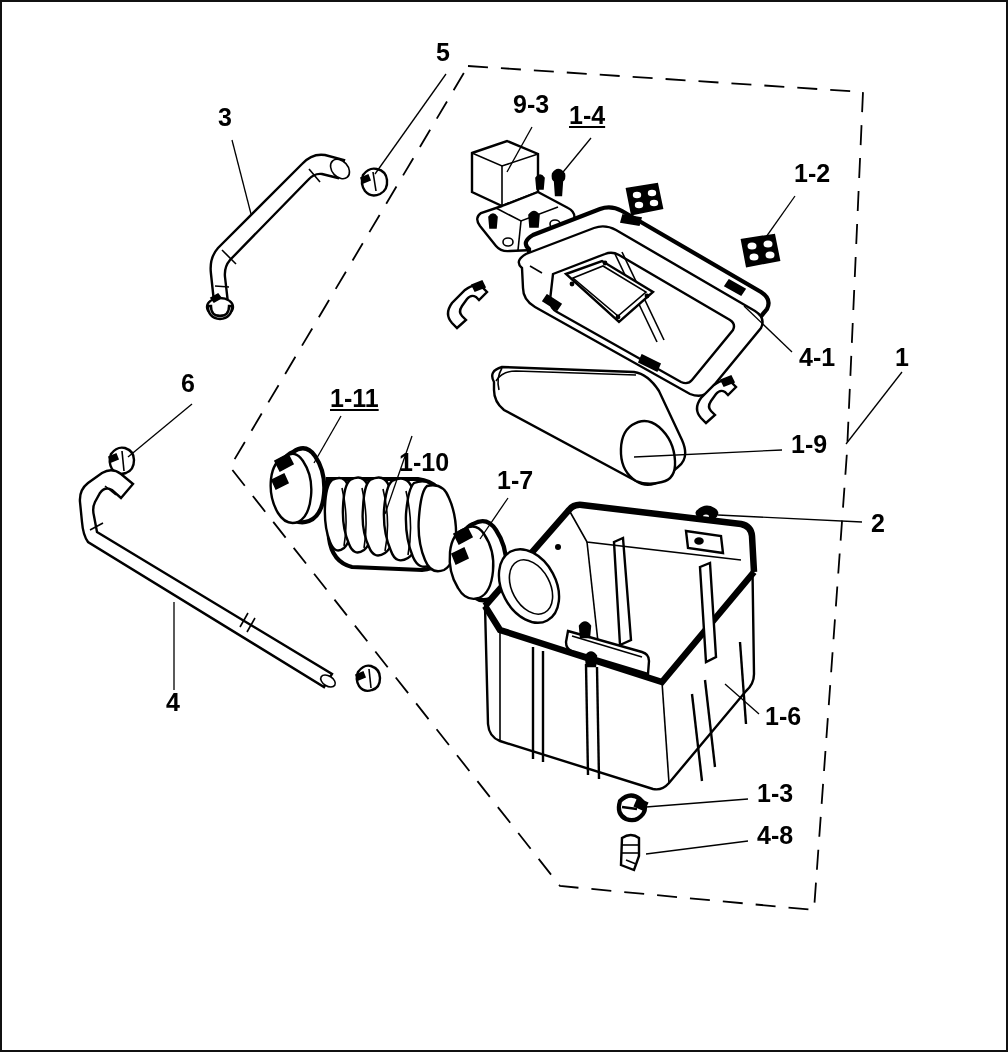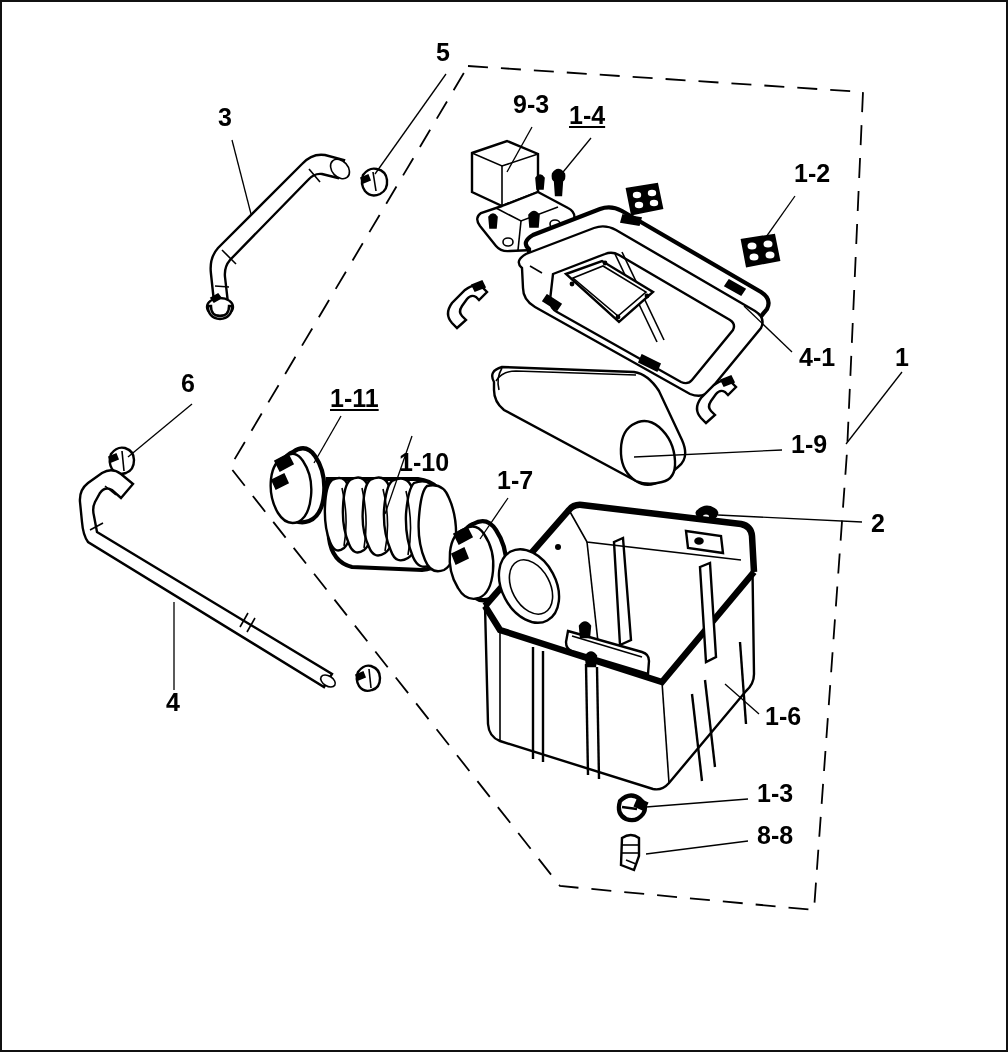--- a/index.html
+++ b/index.html
@@ -293,15 +293,15 @@
 <div class="lbl" style="left:893px;top:343px;">1</div>
 <div class="lbl" style="left:789px;top:430px;">1-9</div>
 <div class="lbl" style="left:869px;top:509px;">2</div>
 <div class="lbl" style="left:179px;top:369px;">6</div>
 <div class="lbl" style="left:328px;top:384px;text-decoration:underline;">1-11</div>
 <div class="lbl" style="left:397px;top:404px;margin-top:44px;">1-10</div>
 <div class="lbl" style="left:495px;top:466px;">1-7</div>
 <div class="lbl" style="left:763px;top:702px;">1-6</div>
 <div class="lbl" style="left:164px;top:688px;">4</div>
 <div class="lbl" style="left:755px;top:779px;">1-3</div>
-<div class="lbl" style="left:755px;top:821px;">8-8</div>
+<div class="lbl" style="left:755px;top:821px;">4-8</div>
 
 </div>
 
 </body></html>

